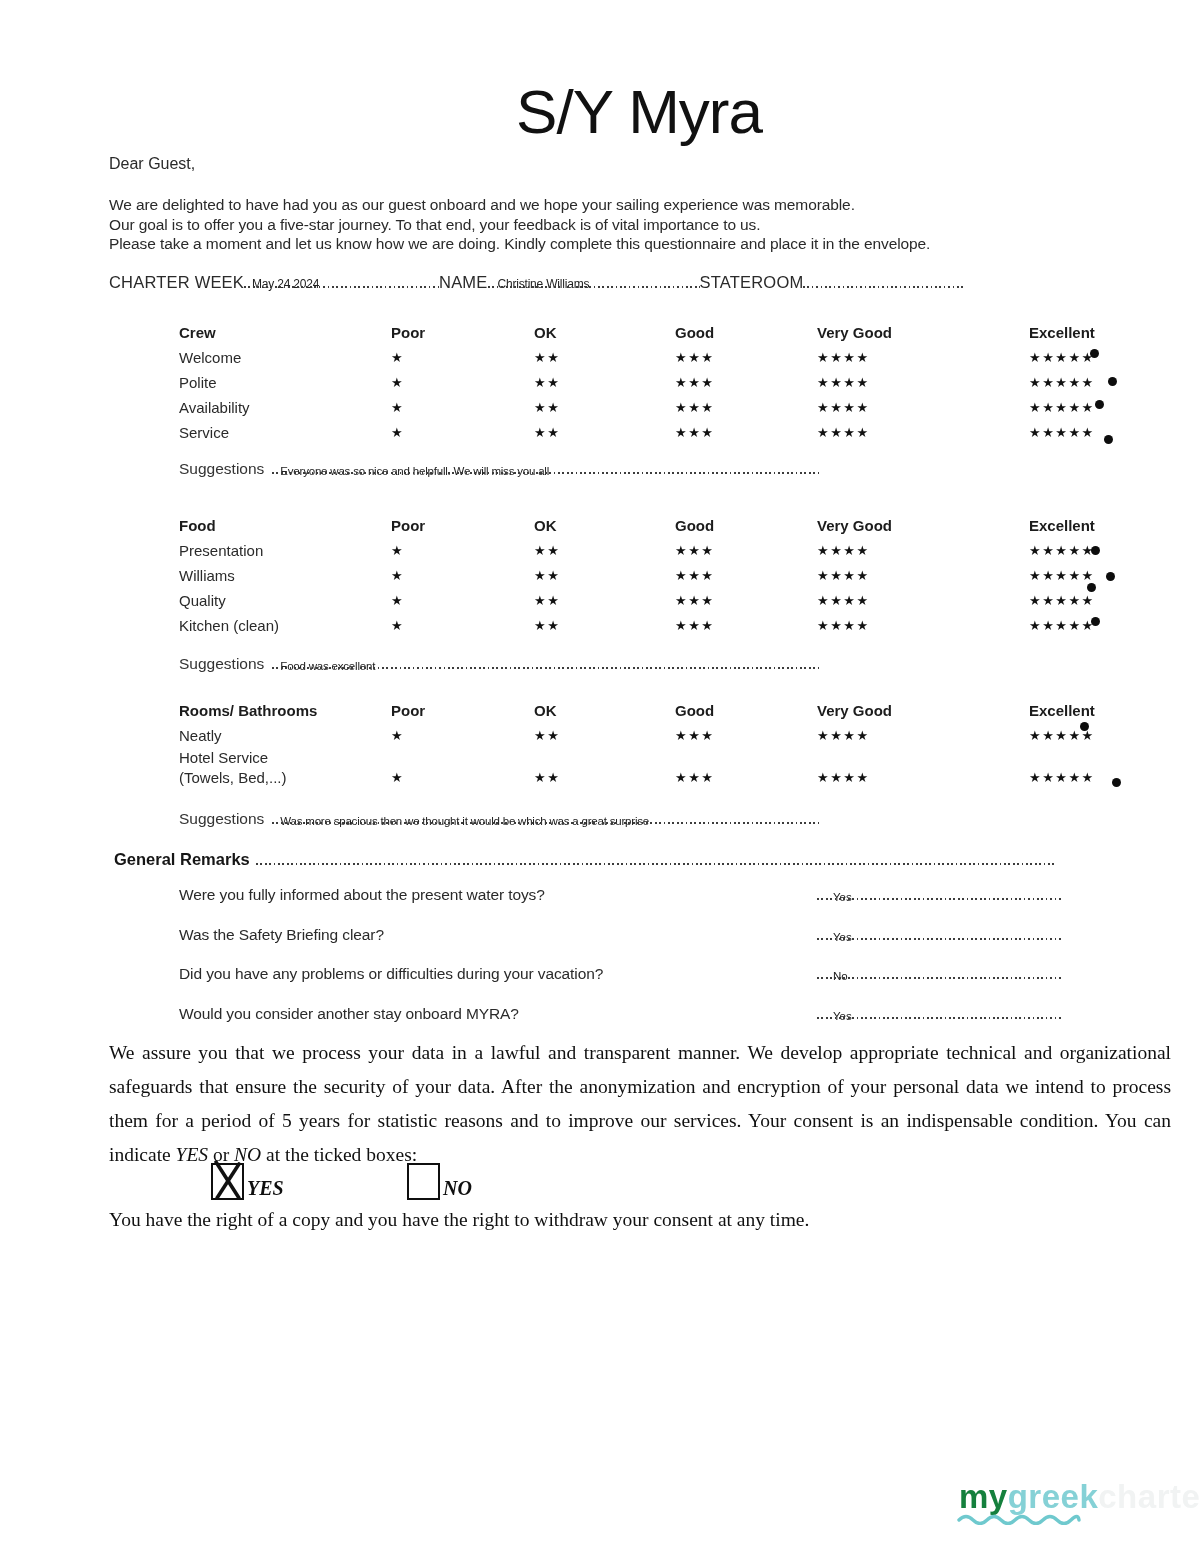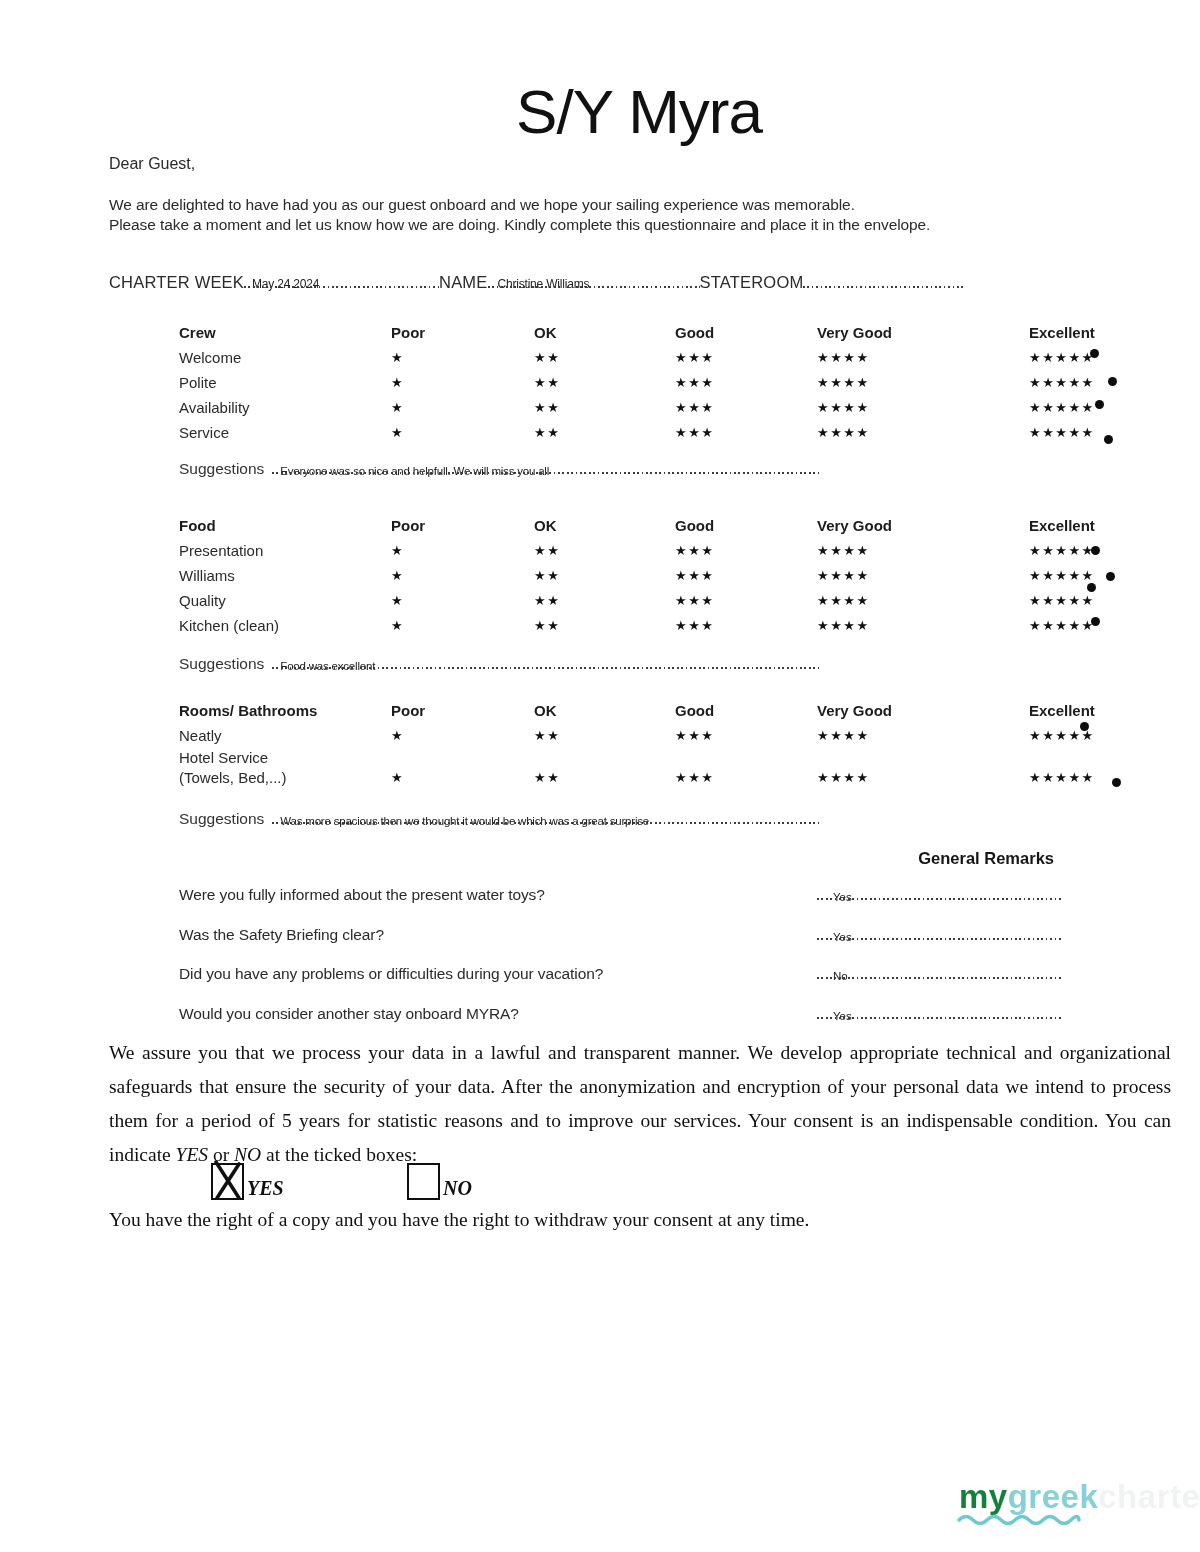--- a/index.html
+++ b/index.html
@@ -31,21 +31,21 @@
   .rt-row{font-size:15px;}
   .stars{font-family:"DejaVu Sans",sans-serif;font-size:13px;letter-spacing:1.5px;color:#111;}
   .pen-mark{position:absolute;width:9px;height:9px;border-radius:50%;background:#0d0d0d;}
 
   
   .sugg{display:flex;align-items:flex-end;font-size:15.5px;color:#333;}
   .sugg-line{width:550px;margin-left:8px;}
   .fills{position:absolute;left:8px;bottom:1px;font-size:11.5px;letter-spacing:-0.2px;white-space:nowrap;color:#222;}
 
   
-  .gr-head{left:75px;top:849px;width:940px;display:flex;align-items:flex-end;flex-direction:column;}
+  .gr-head{left:75px;top:849px;width:940px;display:flex;align-items:center;}
   .gr-title{font-weight:bold;font-size:16.5px;color:#161616;white-space:nowrap;}
   .gr-line{flex:1;margin-left:6px;}
   .q-block{left:140px;top:880px;width:884px;}
   .q-row{position:relative;height:39.5px;}
   .q-text{font-size:15.5px;padding-top:6px;letter-spacing:-0.1px;}
   .q-ans{position:absolute;left:638px;top:4px;width:244px;height:20px;}
   .q-fill{position:absolute;left:16px;bottom:1px;font-size:11.5px;color:#222;}
 
   
   .consent-p{left:70px;top:1036px;width:1062px;font-family:"Liberation Serif",serif;font-size:19.5px;
@@ -71,20 +71,21 @@
 <body>
 
 <div class="page">
 
   <div class="abs title">S/Y Myra</div>
 
   <div class="abs greeting">Dear Guest,</div>
 
   <div class="abs intro">
     <div>We are delighted to have had you as our guest onboard and we hope your sailing experience was memorable.</div>
+    <div>Our goal is to offer you a five-star journey. To that end, your feedback is of vital importance to us.</div>
     <div>Please take a moment and let us know how we are doing. Kindly complete this questionnaire and place it in the envelope.</div>
   </div>
 
   <div class="abs charter">
     <span>CHARTER WEEK</span>
     <span class="dotline" style="width:195px;">
       <span class="fillv" style="left:8px;">May 24 2024</span>
     </span>
     <span>NAME</span>
     <span class="dotline" style="width:212px;">

